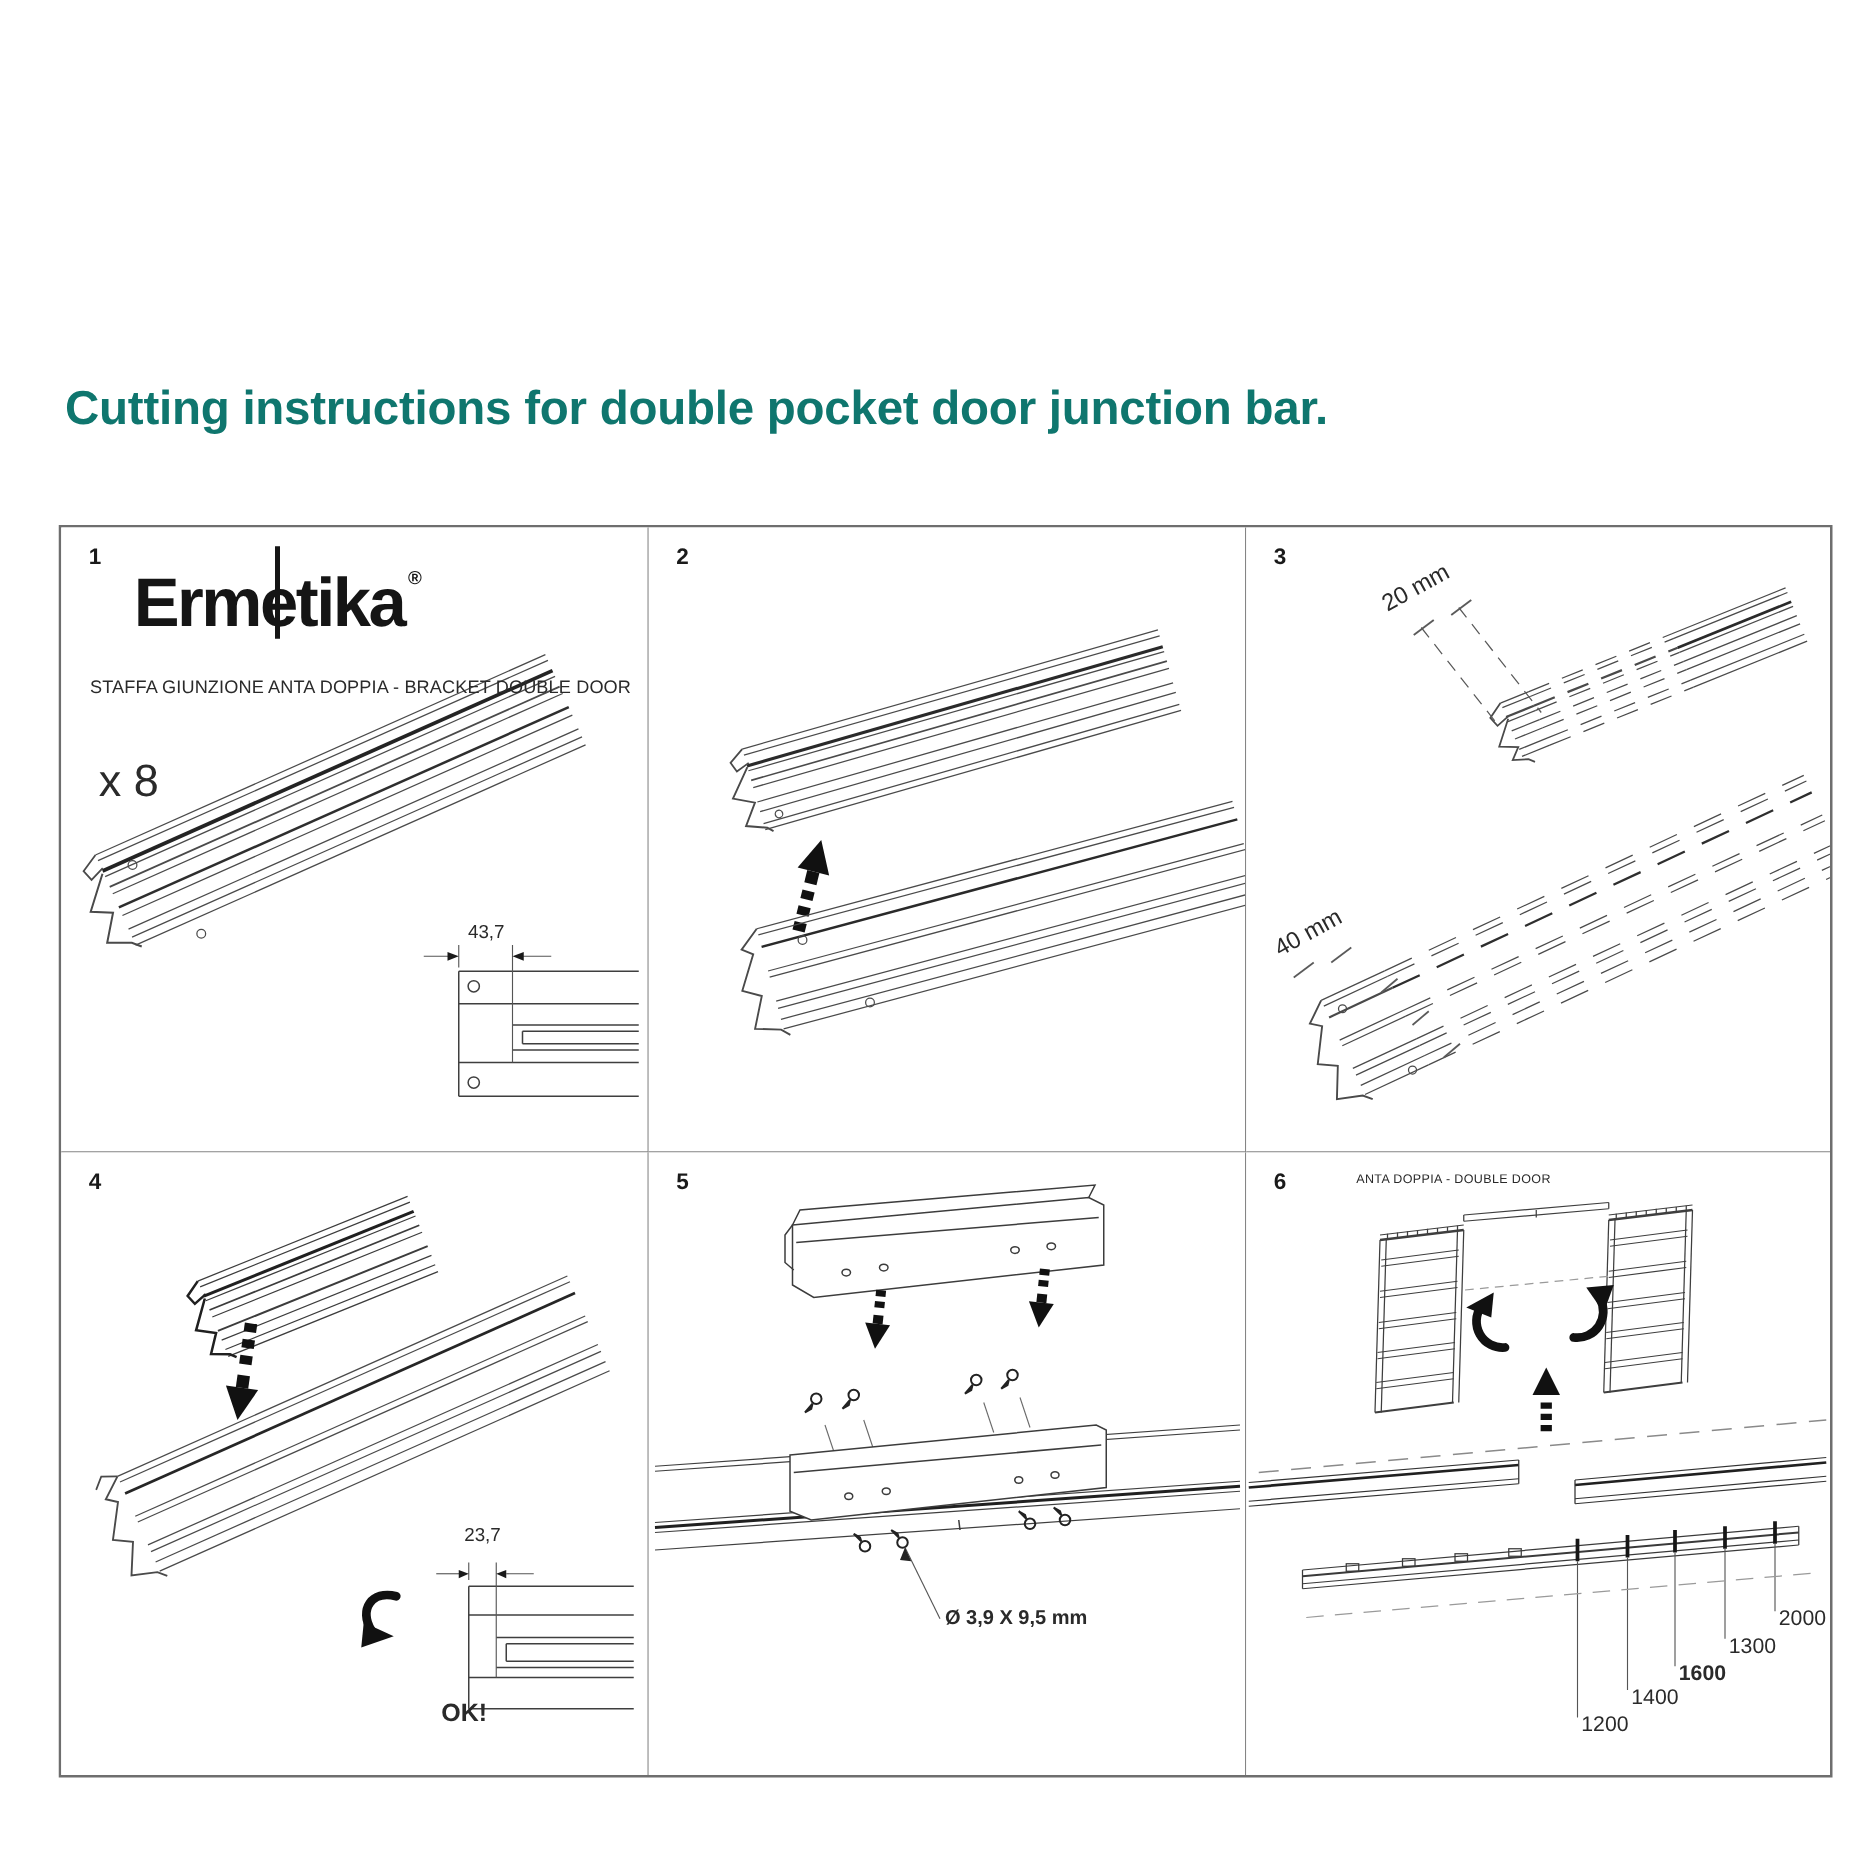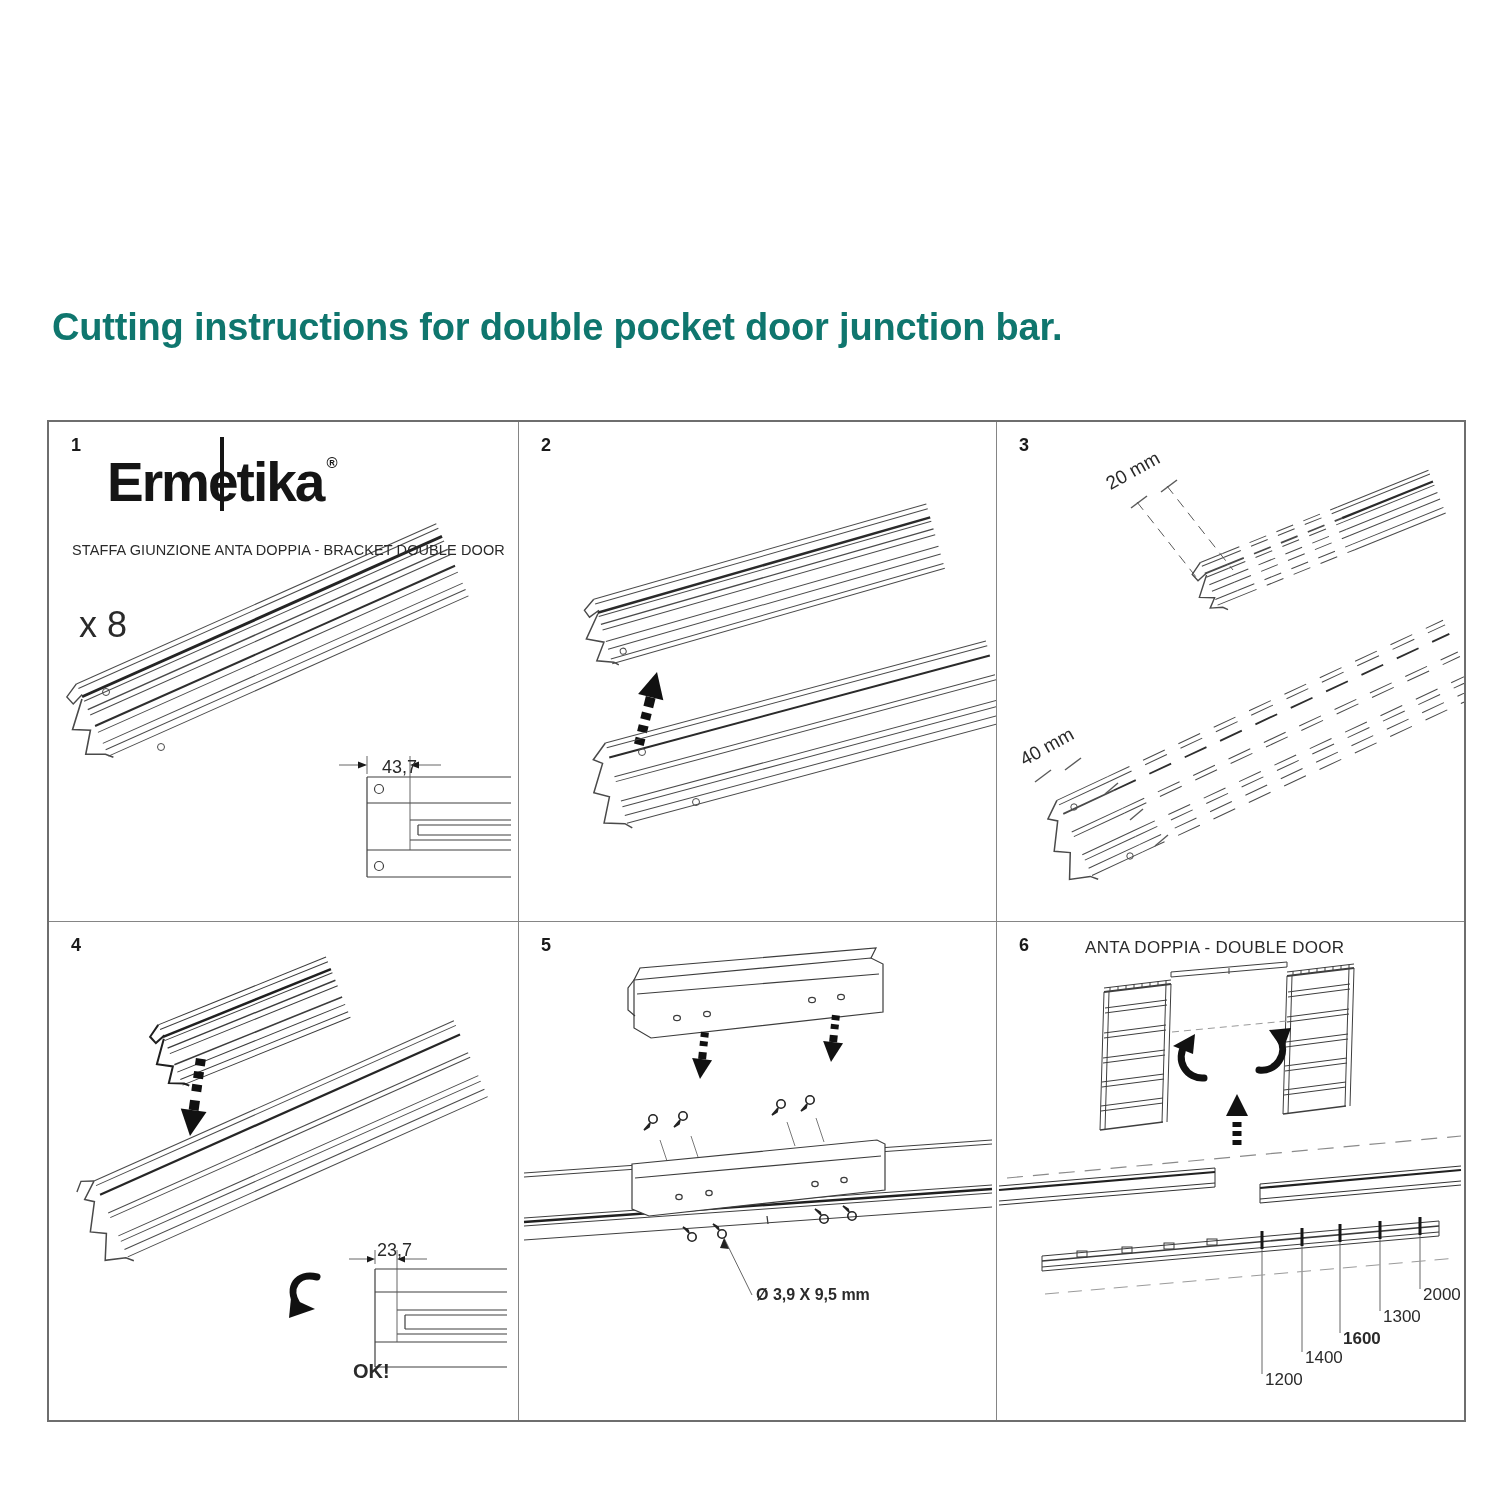--- a/index.html
+++ b/index.html
@@ -26,28 +26,28 @@
 
   
   .brand{position:absolute;left:58px;top:28px;font-size:55px;font-weight:700;
          letter-spacing:-2px;color:#151515;z-index:2;white-space:nowrap;}
   .brand .ewrap{position:relative;display:inline-block;}
   .brand .ebar{position:absolute;left:50%;top:-13px;width:4px;height:74px;
                background:#151515;transform:translateX(-50%);}
   .brand .reg{font-size:15px;vertical-align:top;position:relative;top:4px;margin-left:3px;letter-spacing:0;}
   .p1sub{left:23px;top:120px;font-size:14.5px;font-weight:400;letter-spacing:0.1px;white-space:nowrap;text-align:right;}
   .qty{left:30px;top:182px;font-size:36px;font-weight:400;}
-  .dim{font-size:18px;text-align:right;font-weight:400;margin-top:20px;}
+  .dim{font-size:15px;text-align:center;font-weight:400;}
 
   
   .rot{font-size:19px;font-weight:400;text-align:center;transform:rotate(-29deg);}
 
   .ok{font-size:20px;font-weight:700;}
   .screwspec{font-size:16px;font-weight:700;white-space:nowrap;}
-  .p6title{left:88px;top:16px;font-size:17px;letter-spacing:0.3px;font-weight:400;white-space:nowrap;}
+  .p6title{left:88px;top:16px;font-size:10px;letter-spacing:0.3px;font-weight:400;white-space:nowrap;}
   .len{font-size:17px;font-weight:400;}
 </style>
 </head>
 <body>
 
 <div class="page-title">Cutting instructions for double pocket door junction bar.</div>
 
 <div class="grid">
 
   <div class="panel bR bB">

